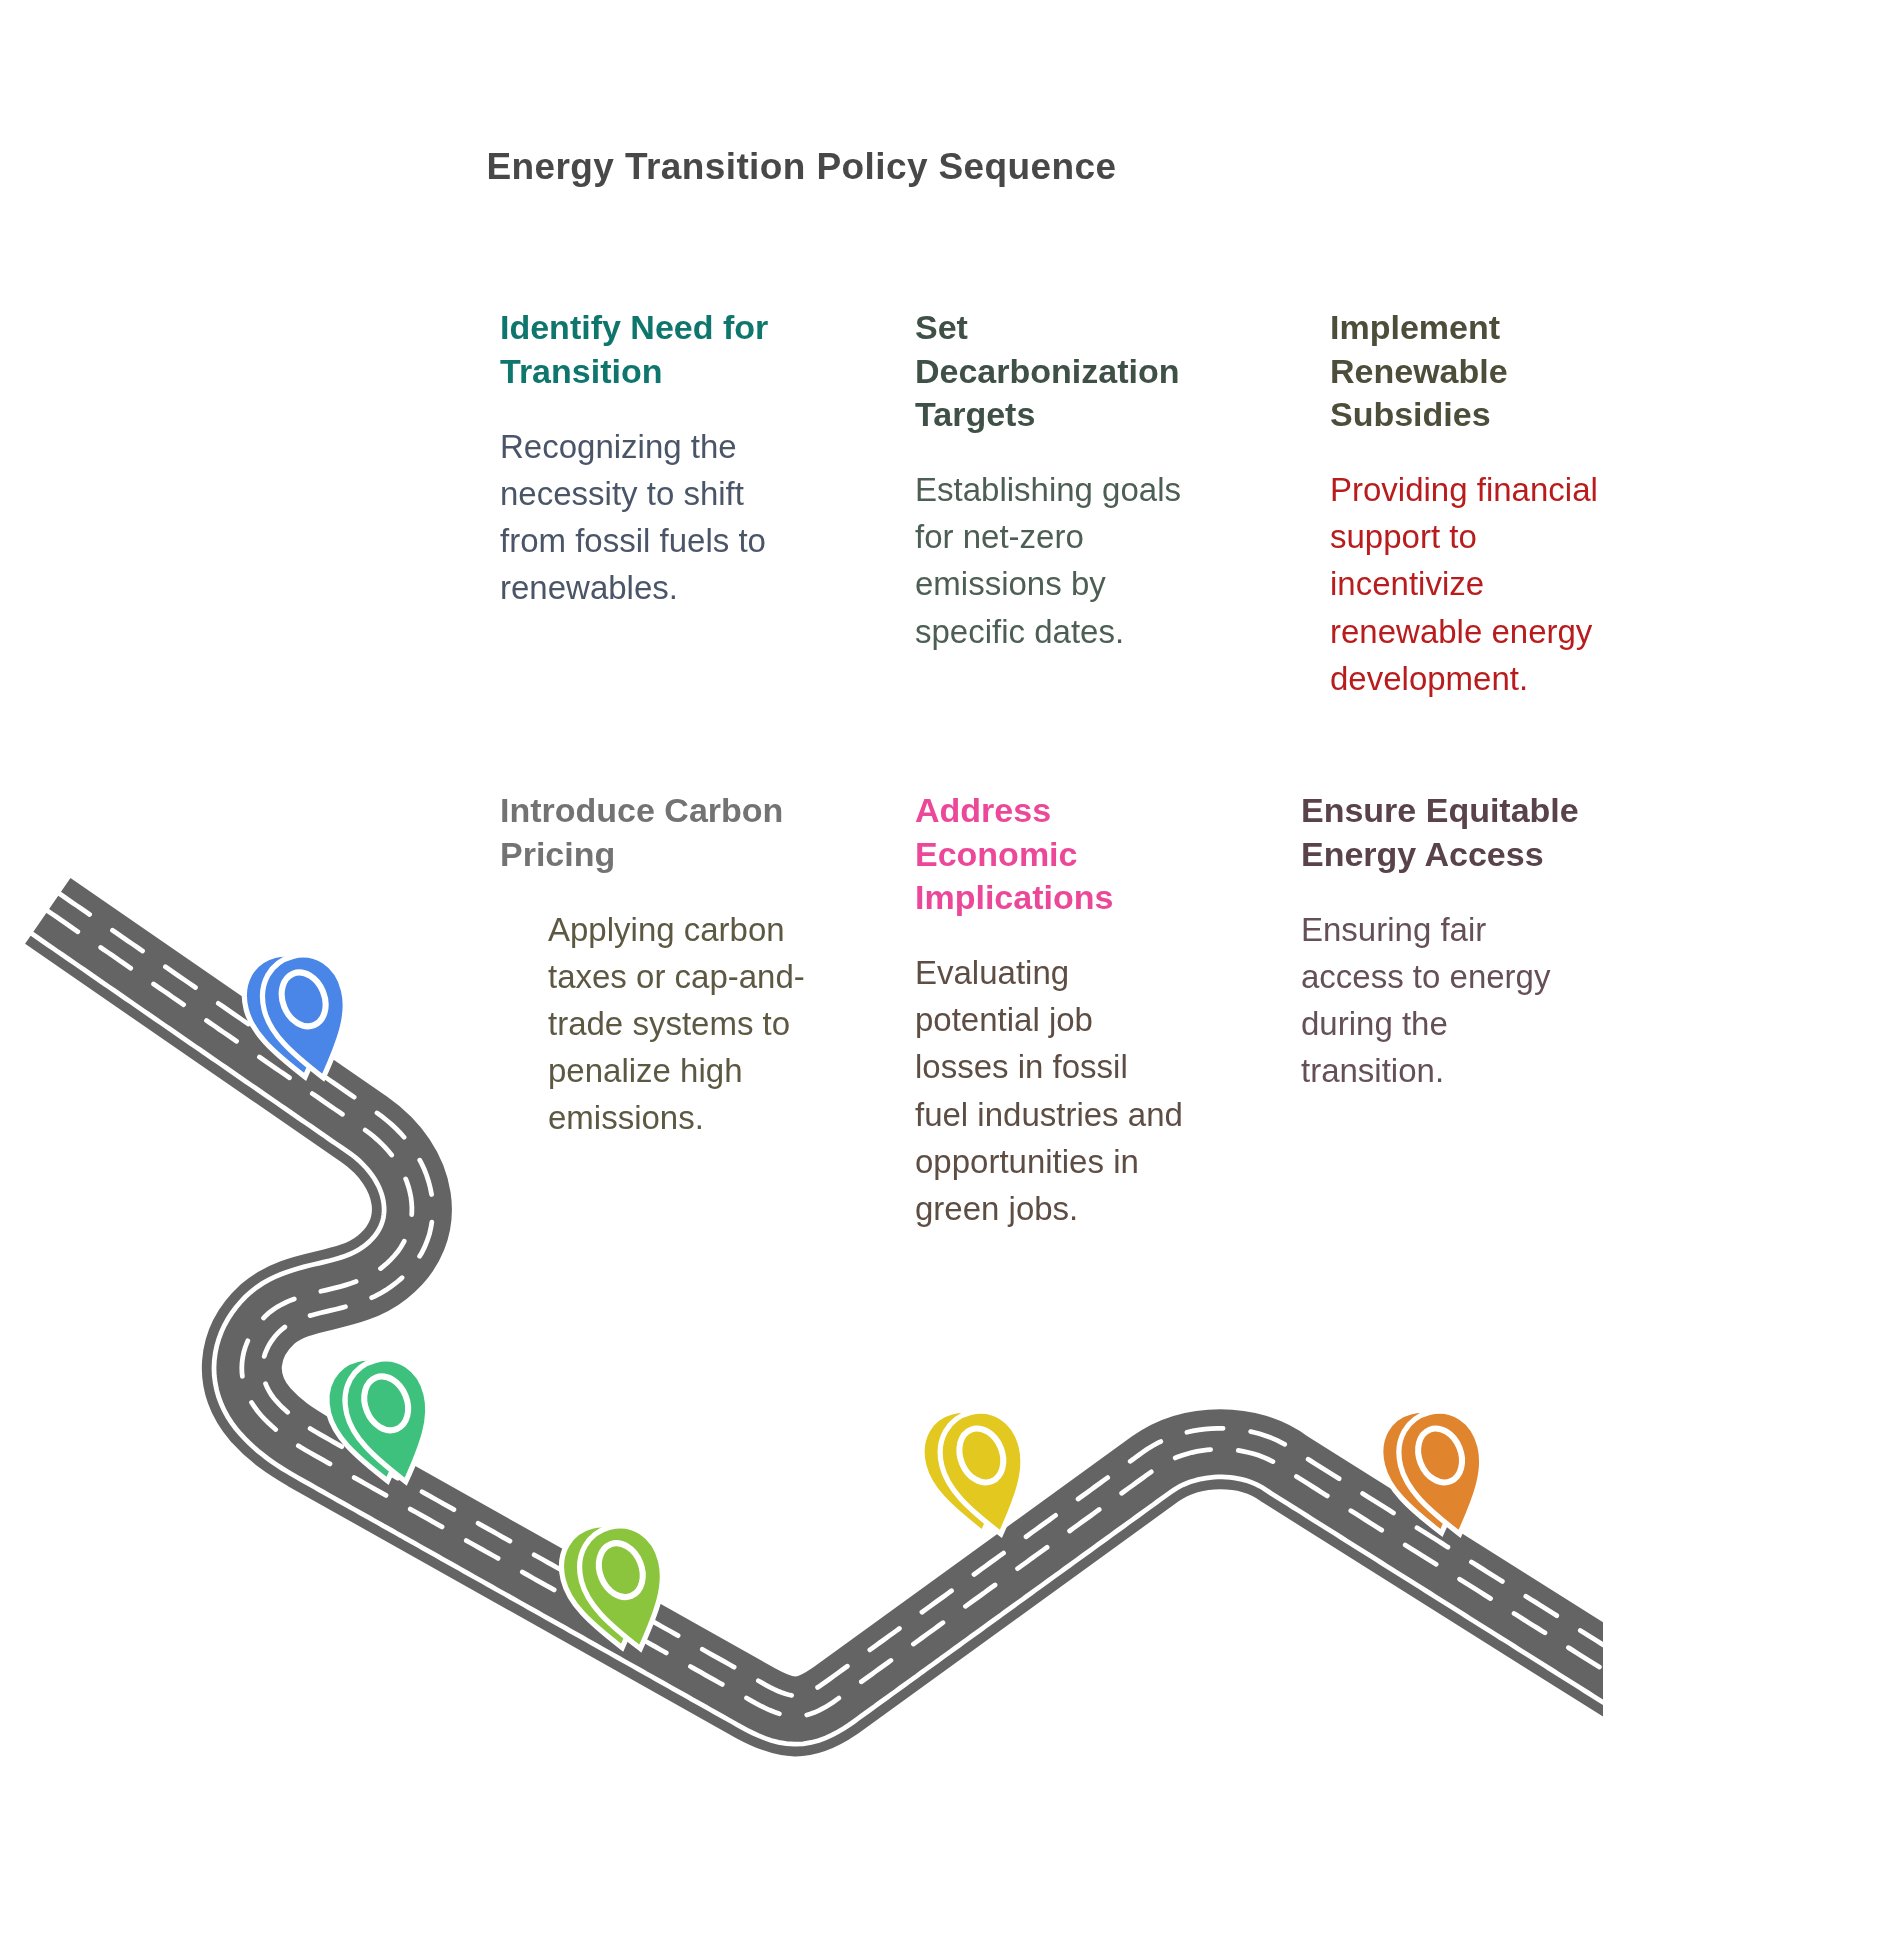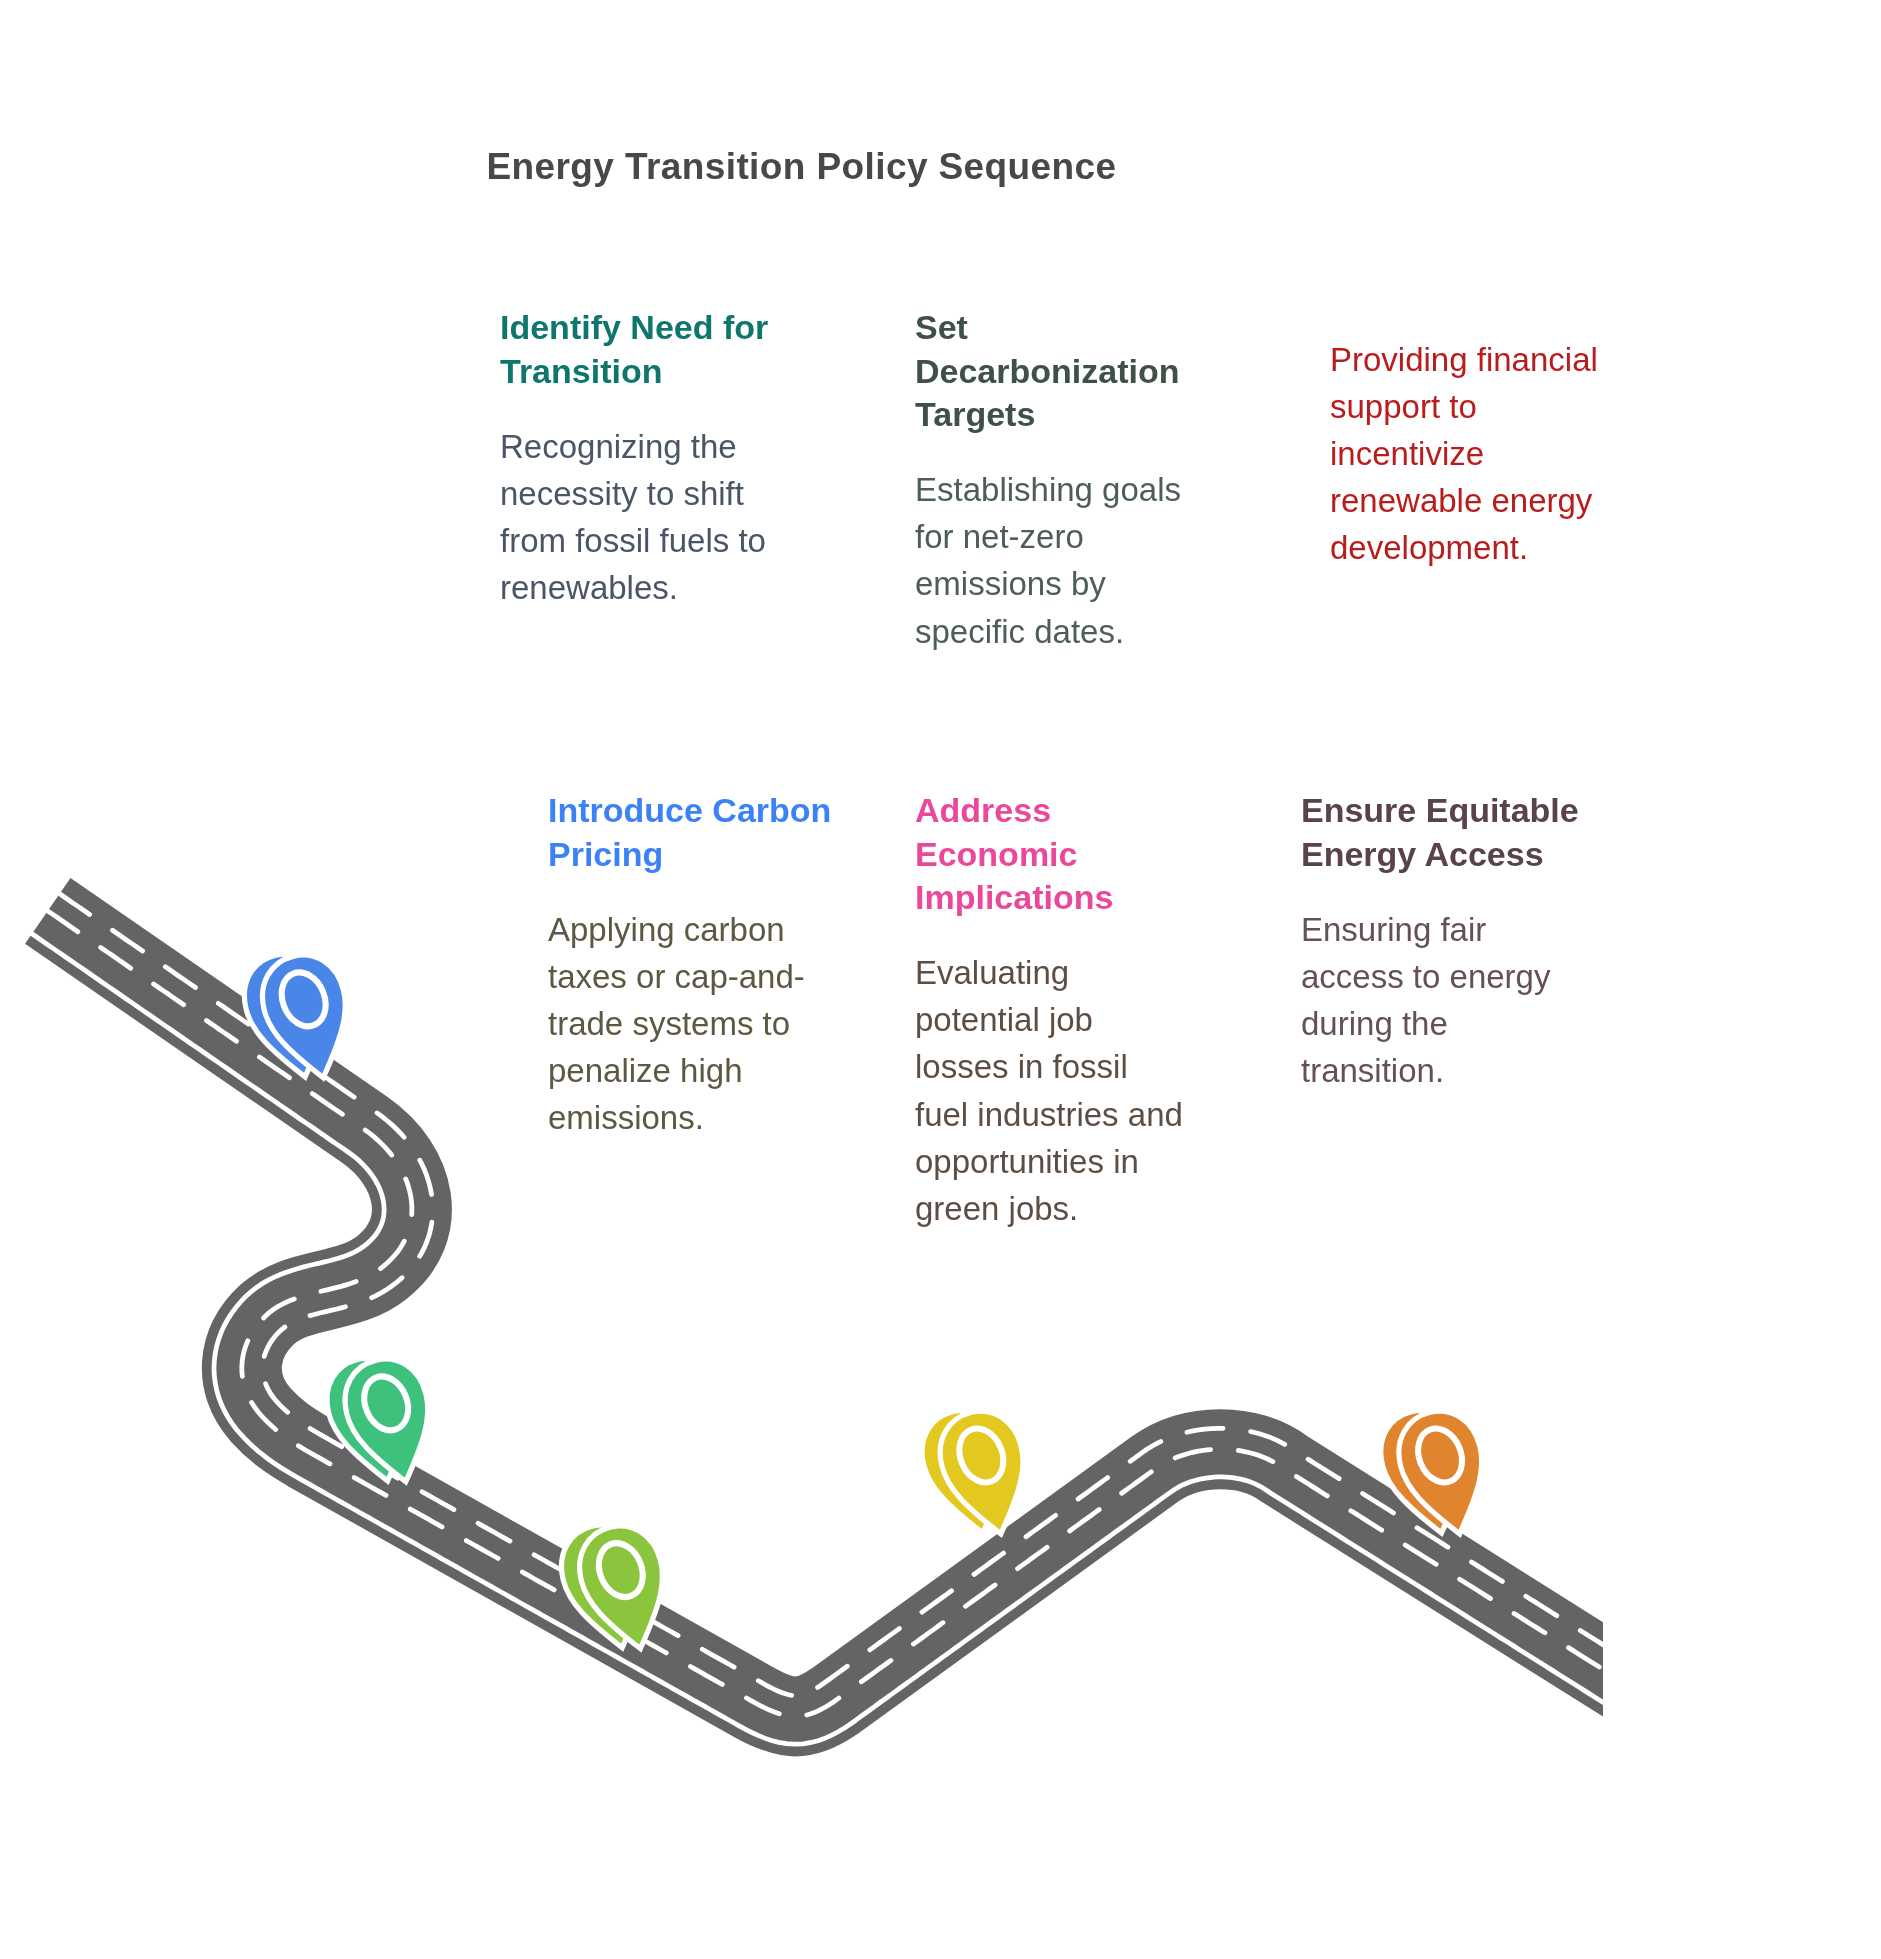--- a/index.html
+++ b/index.html
@@ -112,24 +112,25 @@
   <div class="steps">
     <div class="step" id="s1">
       <div class="step-h" style="color: #0f766e;">Identify Need for Transition</div>
       <div class="step-p" style="color: rgb(74, 85, 104);">Recognizing the necessity to shift from fossil fuels to renewables.</div>
     </div>
     <div class="step" id="s2">
       <div class="step-h" style="color: rgb(63, 80, 70);">Set Decarbonization Targets</div>
       <div class="step-p" style="color: rgb(77, 95, 84);">Establishing goals for net-zero emissions by specific dates.</div>
     </div>
     <div class="step" id="s3">
+      <div class="step-h" style="color: rgb(76, 78, 58);">Implement Renewable Subsidies</div>
       <div class="step-p" style="color: #b91c1c;">Providing financial support to incentivize renewable energy development.</div>
     </div>
     <div class="step" id="s4">
-      <div class="step-h" style="color: #3b82f6; margin-left: 48px;">Introduce Carbon Pricing</div>
+      <div class="step-h" style="color: #737373;">Introduce Carbon Pricing</div>
       <div class="step-p" style="color: rgb(92, 88, 66); margin-left: 48px;">Applying carbon taxes or cap-and-trade systems to penalize high emissions.</div>
     </div>
     <div class="step" id="s5">
       <div class="step-h" style="color: #ec4899;">Address Economic Implications</div>
       <div class="step-p" style="color: rgb(93, 77, 67);">Evaluating potential job losses in fossil fuel industries and opportunities in green jobs.</div>
     </div>
     <div class="step" id="s6">
       <div class="step-h" style="color: rgb(89, 66, 74);">Ensure Equitable Energy Access</div>
       <div class="step-p" style="color: rgb(102, 80, 88);">Ensuring fair access to energy during the transition.</div>
     </div>

